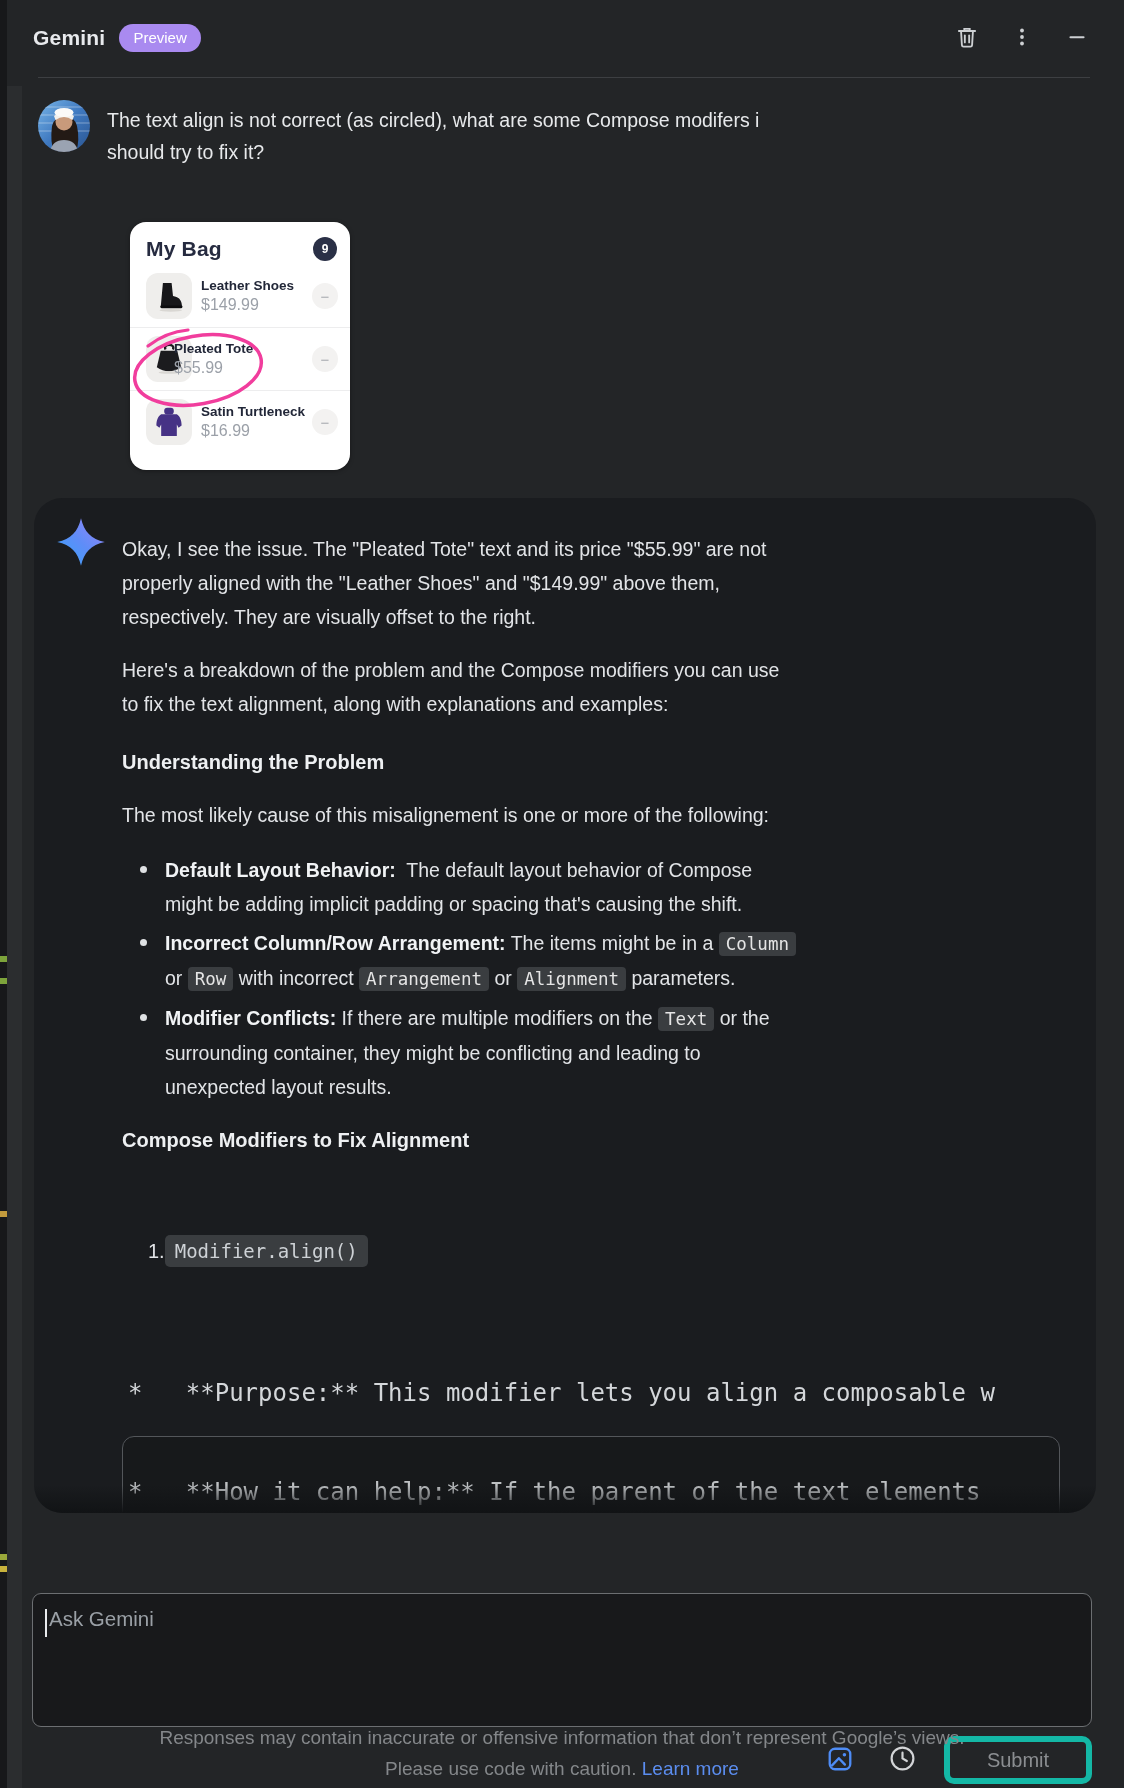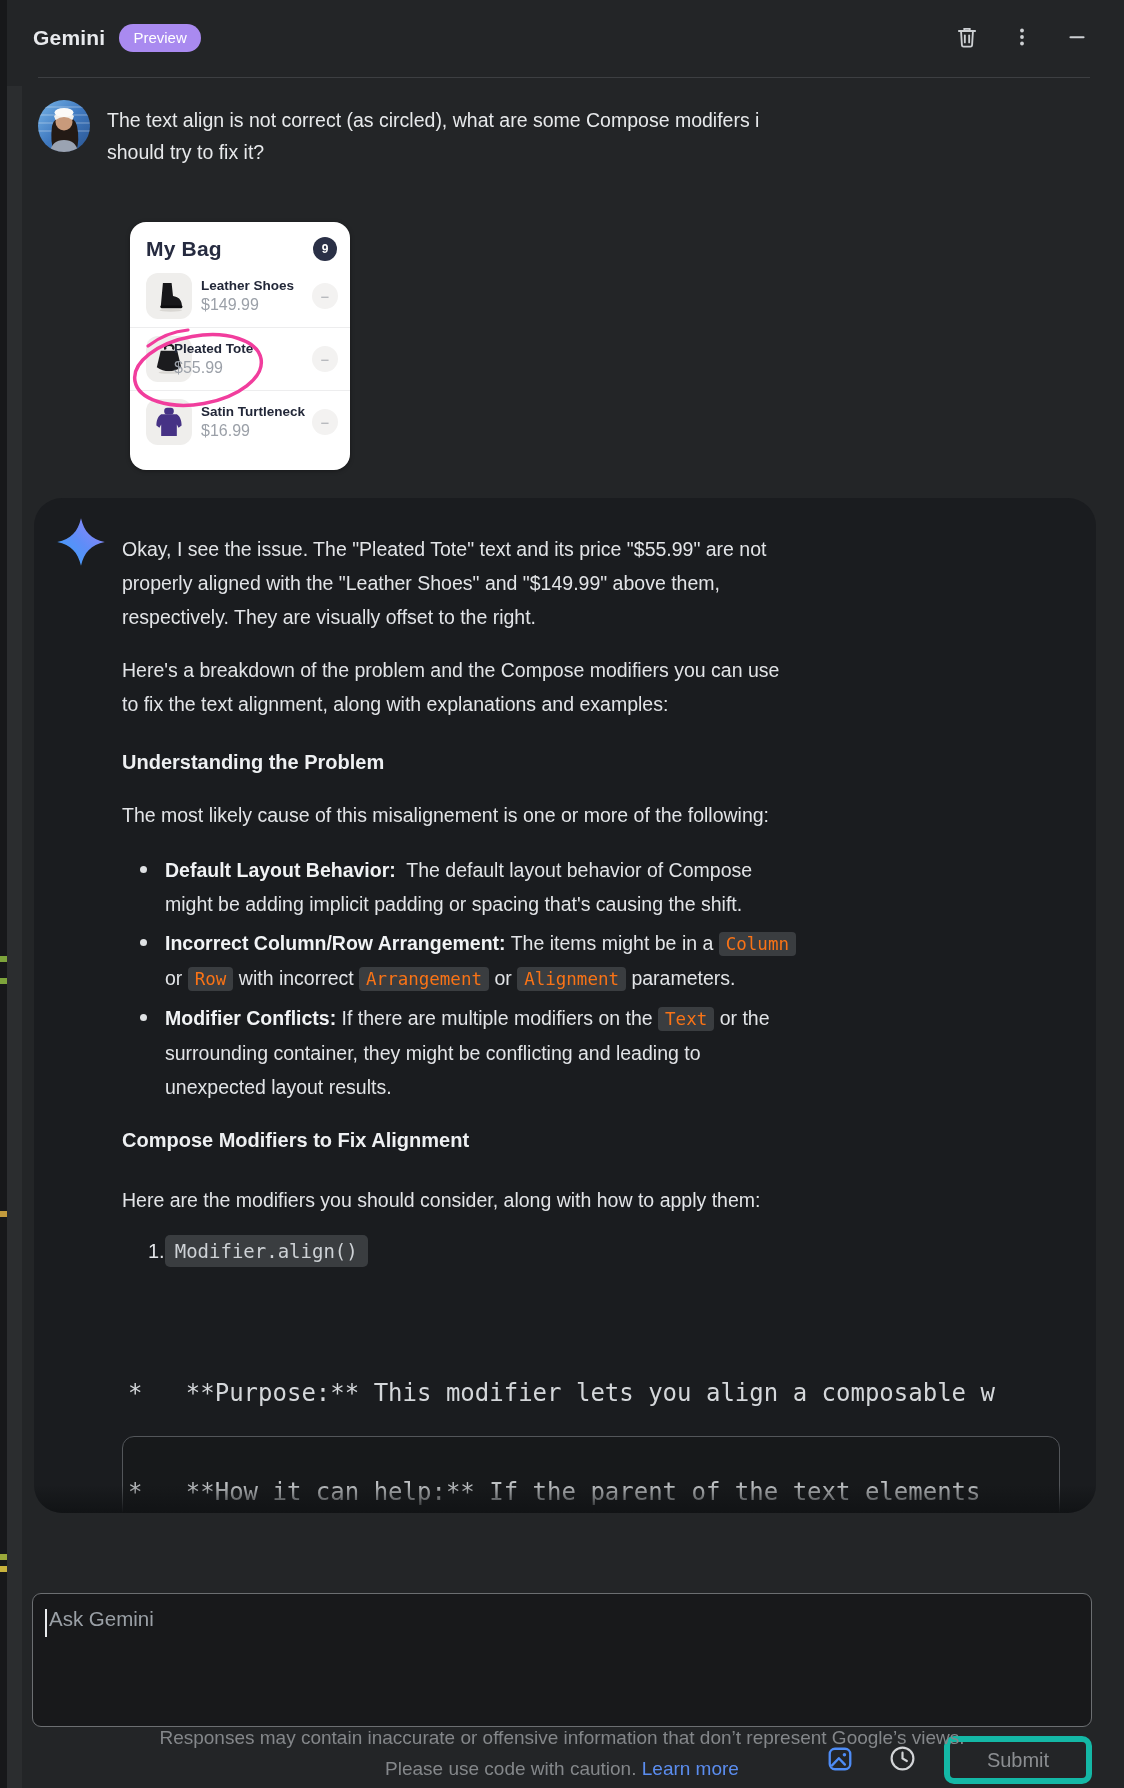--- a/index.html
+++ b/index.html
@@ -53,21 +53,21 @@
   .rc-p{font-size:19.5px;line-height:34px;color:#e2e4e7;white-space:pre-line;width:920px;}
   .rc-h{font-size:20px;line-height:34px;font-weight:700;color:#eef0f2;}
   .p1{top:34px;} .p2{top:155px;} .h-problem{top:247px;} .p3{top:300px;}
   .rc-ul{position:absolute;top:355px;left:0;margin:0;padding:0;list-style:none;width:880px;}
   .rc-ul li{position:relative;padding-left:43px;font-size:19.5px;line-height:34px;color:#e2e4e7;
     white-space:pre-line;margin-bottom:5px;}
   .rc-ul li::before{content:"";position:absolute;left:18px;top:13px;width:7px;height:7px;
     border-radius:50%;background:#dfe1e3;}
   .h-fix{top:625px;} .p4{top:685px;}
   .seg-bold{font-weight:700;color:#f1f3f5;}
-  .seg-code{font-family:"DejaVu Sans Mono",monospace;font-size:17.5px;background:#3a3d40;color:#f97316;
+  .seg-code{font-family:"DejaVu Sans Mono",monospace;font-size:17.5px;background:#3a3d40;color:#e5e5e5;
     padding:2px 7px;border-radius:4px;}
   .ol-item{position:absolute;top:737px;left:26px;display:flex;align-items:center;}
   .ol-num{font-size:20px;color:#e2e4e7;}
   .ol-code{font-family:"DejaVu Sans Mono",monospace;font-size:19px;background:#3a3d40;
     color:#ced2d6;padding:5px 10px;border-radius:5px;}
   .mono-block{position:absolute;top:813px;left:6px;font-family:"DejaVu Sans Mono",monospace;
     font-size:24px;line-height:33px;color:#d4d7da;white-space:pre;}
   .code-block{position:absolute;top:938px;left:0;width:938px;height:100px;border:1px solid #53565a;
     border-radius:12px;background:rgba(0,0,0,.10);padding:25px 0 0 24px;box-sizing:border-box;
     font-family:"DejaVu Sans Mono",monospace;font-size:24px;white-space:pre;overflow:hidden;}
@@ -240,21 +240,20 @@
       <ul class="rc-ul">
         <li><span class="seg-bold">Default Layout Behavior:</span><span class="seg-text">&nbsp; The default layout behavior of Compose
 might be adding implicit padding or spacing that's causing the shift.</span></li>
         <li><span class="seg-bold">Incorrect Column/Row Arrangement:</span><span class="seg-text"> The items might be in a </span><span class="seg-code">Column</span><span class="seg-text">
 or </span><span class="seg-code">Row</span><span class="seg-text"> with incorrect </span><span class="seg-code">Arrangement</span><span class="seg-text"> or </span><span class="seg-code">Alignment</span><span class="seg-text"> parameters.</span></li>
         <li><span class="seg-bold">Modifier Conflicts:</span><span class="seg-text"> If there are multiple modifiers on the </span><span class="seg-code">Text</span><span class="seg-text"> or the
 surrounding container, they might be conflicting and leading to
 unexpected layout results.</span></li>
       </ul>
       <h3 class="rc-h h-fix">Compose Modifiers to Fix Alignment</h3>
-      <p class="rc-p p4">Here are the modifiers you should consider, along with how to apply them:</p>
       <div class="ol-item">
         <span class="ol-num">1.</span>
         <span class="ol-code">Modifier.align()</span>
       </div>
       <div class="mono-block">
         <div>*   **Purpose:** This modifier lets you align a composable w</div>
         <div>*   **How it can help:** If the parent of the text elements</div>
         
       </div>
       <div class="code-block">

